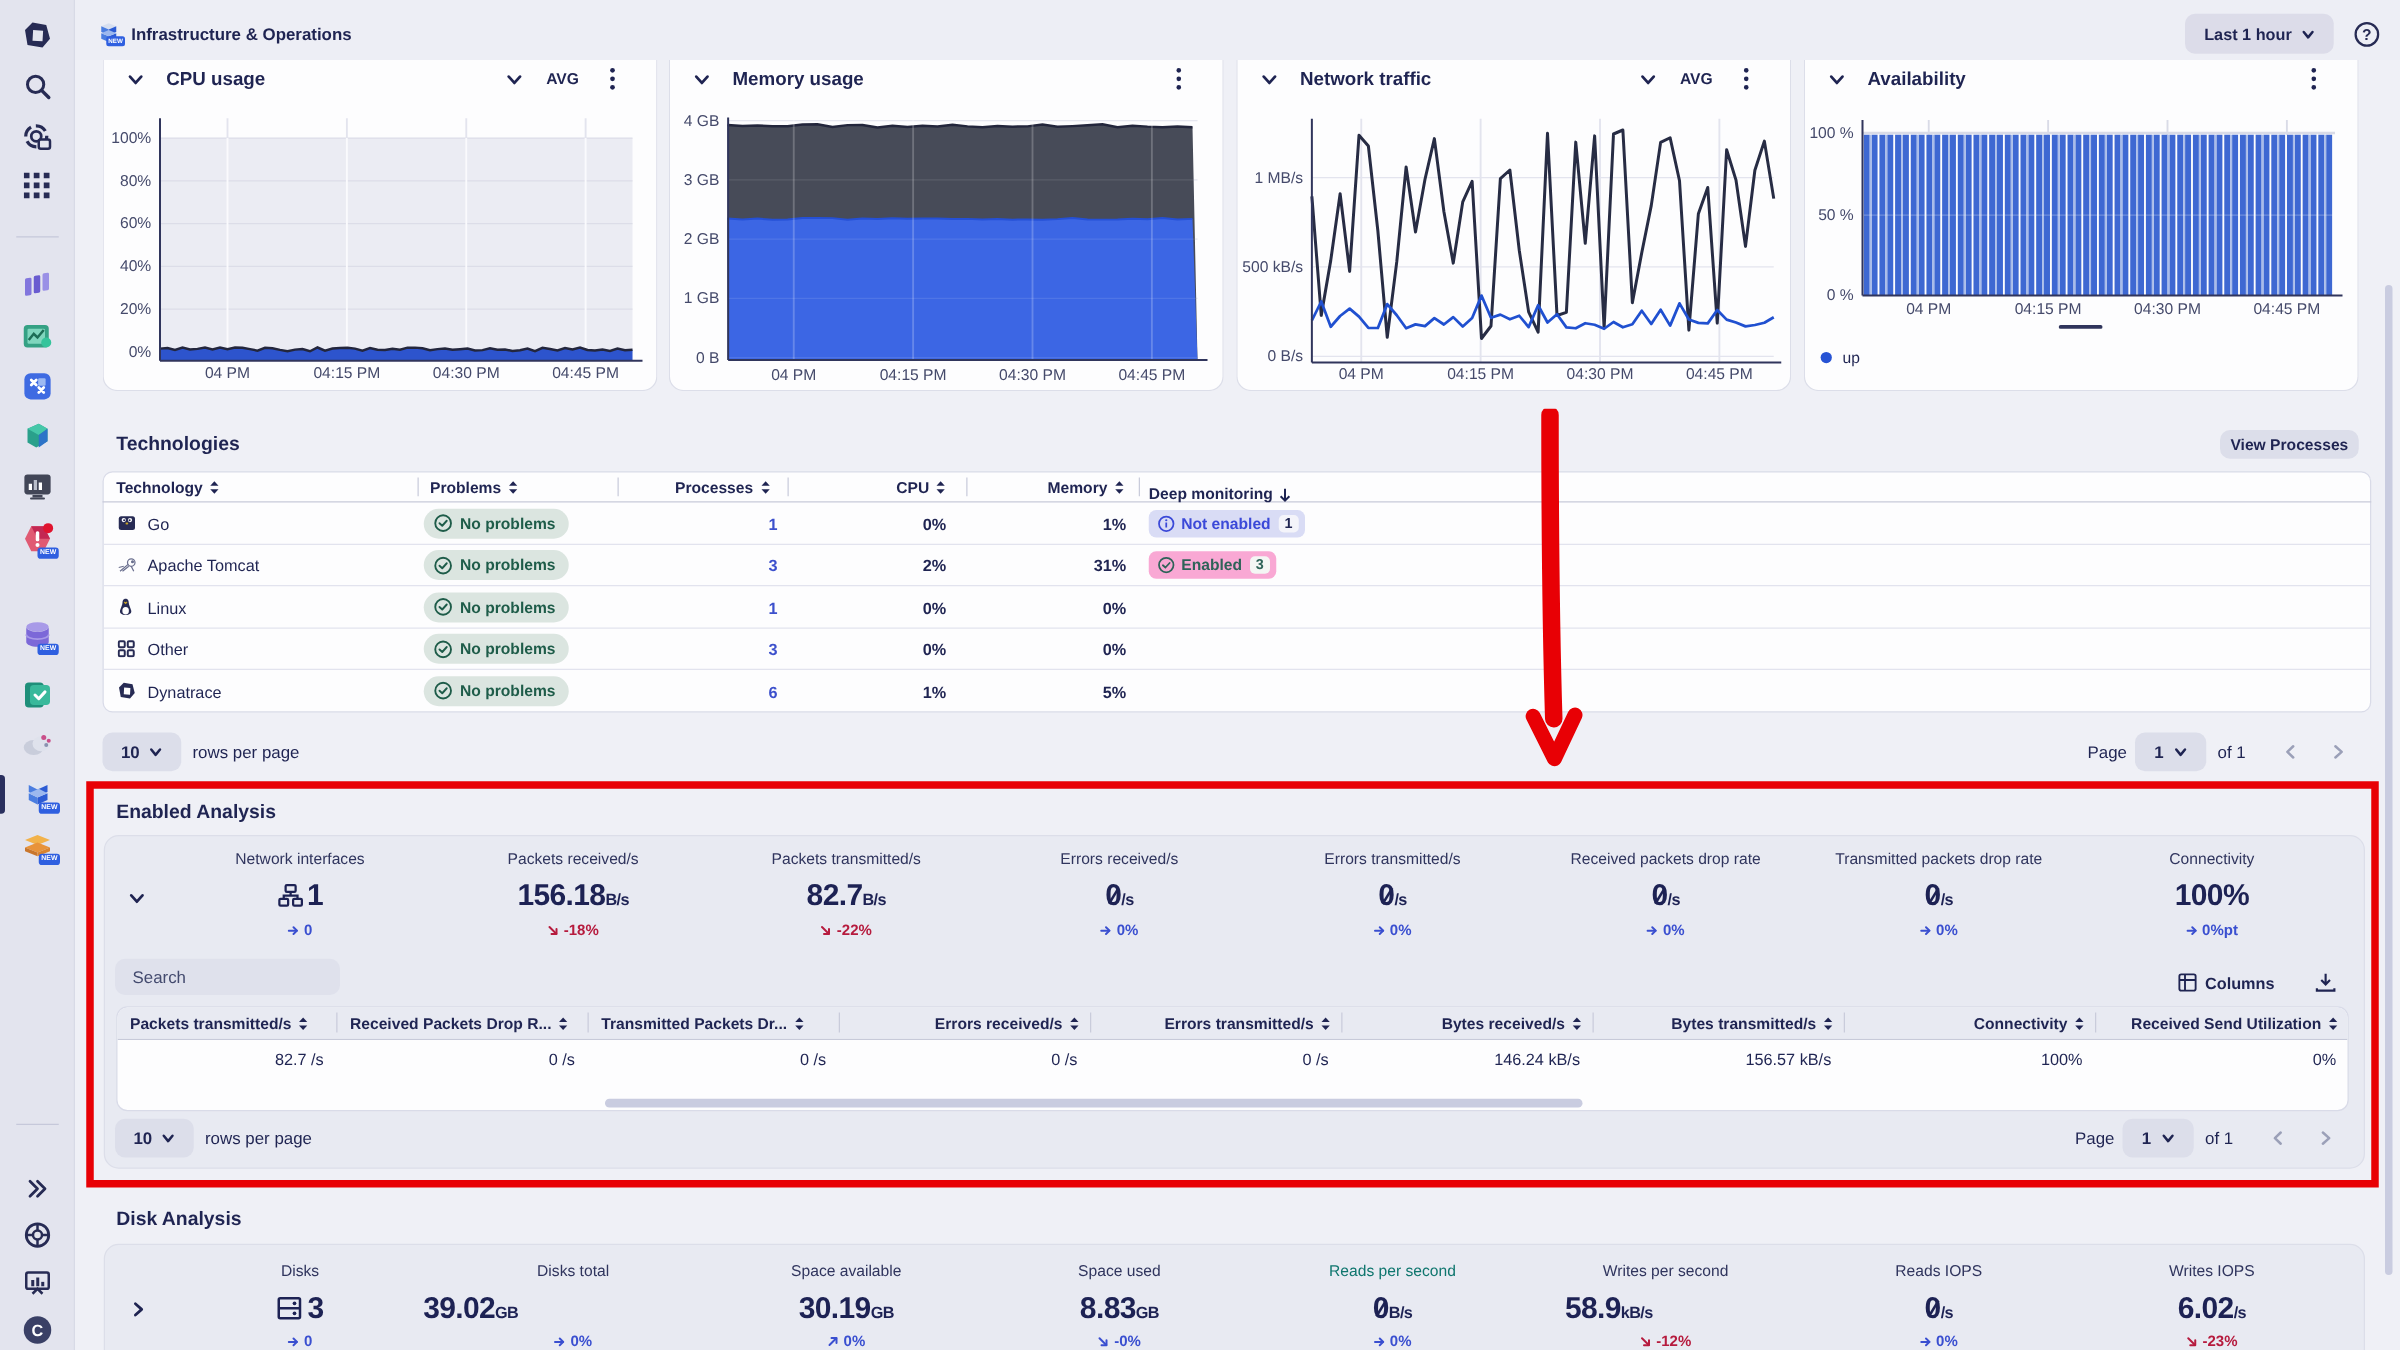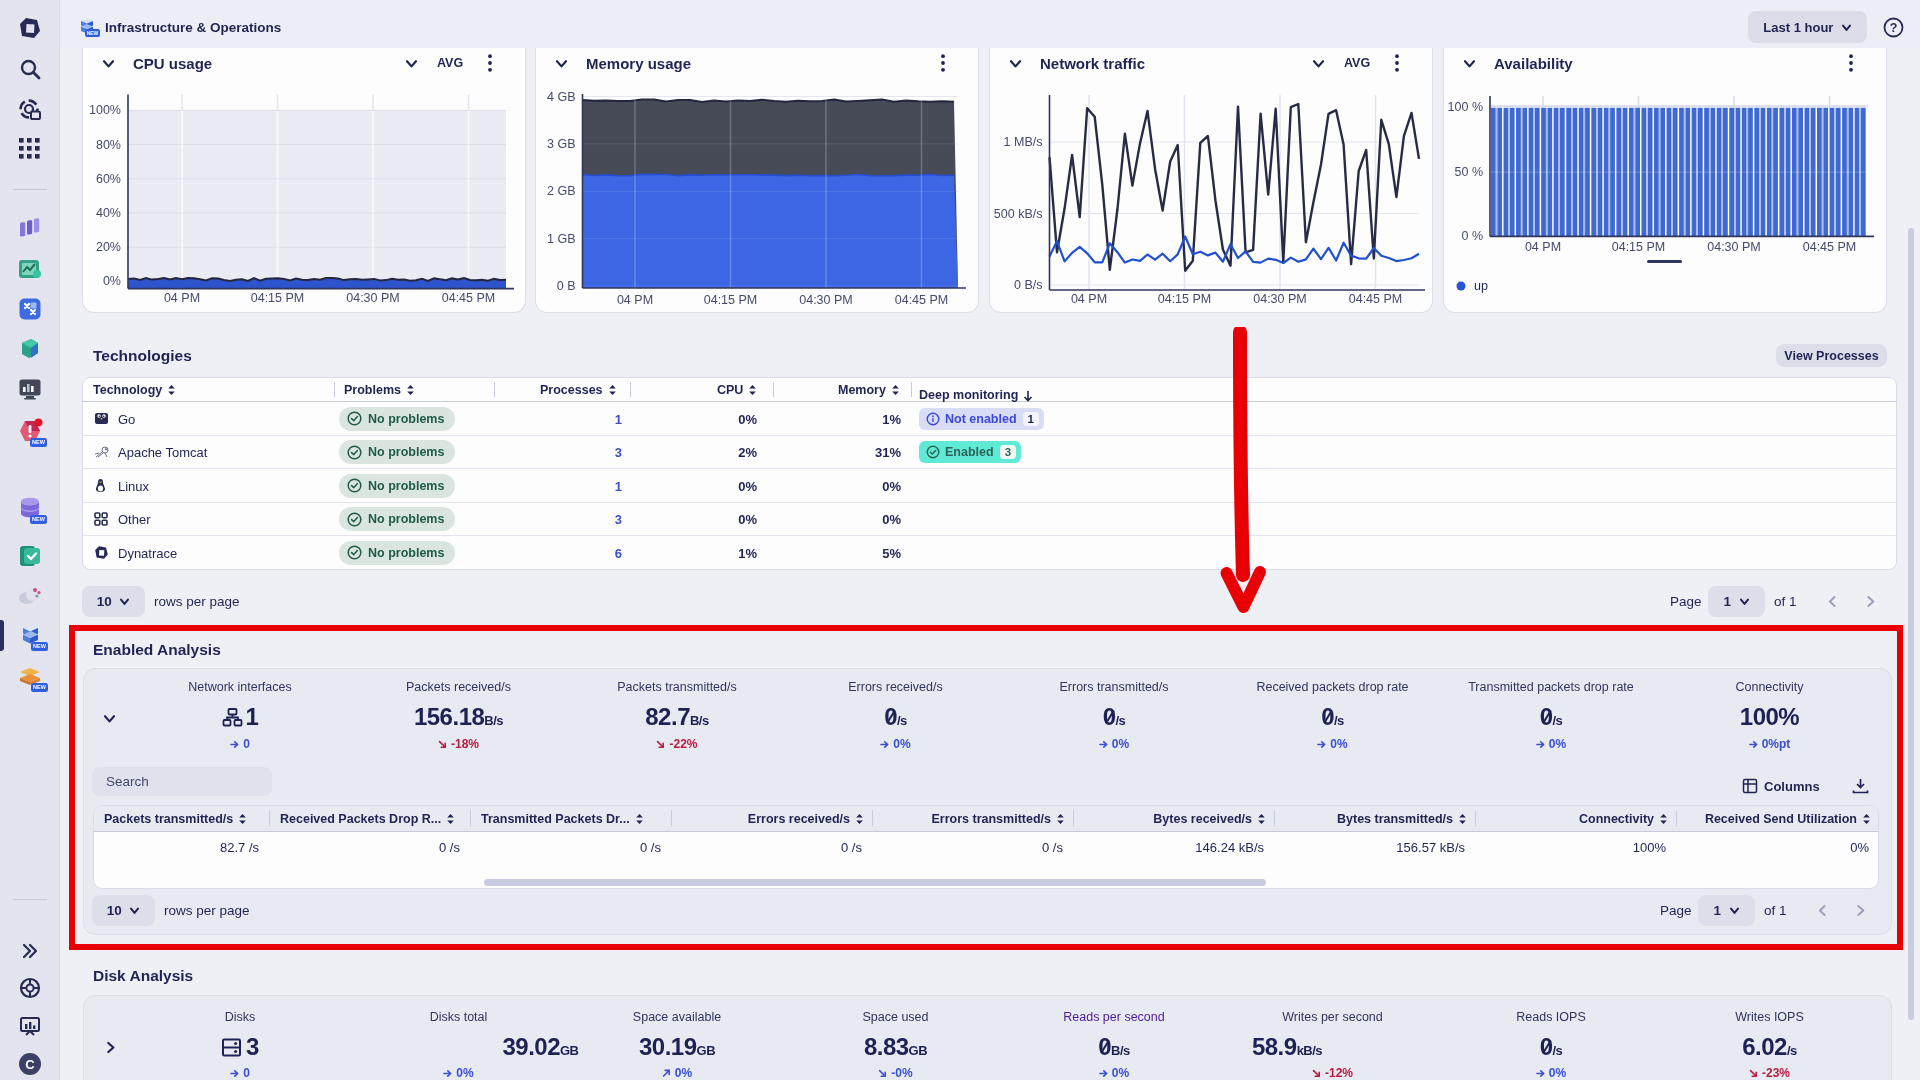--- a/index.html
+++ b/index.html
@@ -512,21 +512,21 @@
     </svg>
   </div>
 <div class="abs" style="left:118px;top:445px;font-size:13px;color:#1f2452">Apache Tomcat</div>
 <div class="abs" style="left:339px;top:440px;width:116px;height:24px;background:#dbe5e0;border-radius:12px;display:flex;align-items:center;font-size:12.5px;font-weight:bold;color:#1e5c49"><svg width="15" height="15" viewBox="0 0 15 15" style="margin:0 6px 0 8px">
       <circle cx="7.5" cy="7.5" r="6.3" fill="none" stroke="#1e5c49" stroke-width="1.5"></circle>
       <path d="M4.6 7.6 L6.8 9.6 L10.4 5.6" stroke="#1e5c49" stroke-width="1.5" fill="none" stroke-linecap="round" stroke-linejoin="round"></path>
     </svg>No problems</div>
 <div class="abs" style="left:530px;top:445px;width:92px;text-align:right;font-size:13px;font-weight:bold;color:#3c50cc">3</div>
 <div class="abs" style="left:680px;top:445px;width:77px;text-align:right;font-size:13px;font-weight:bold">2%</div>
 <div class="abs" style="left:824px;top:445px;width:77px;text-align:right;font-size:13px;font-weight:bold">31%</div>
-<div class="abs" style="left:919px;top:441px;height:22px;background:#5eead4;border-radius:6px;display:flex;align-items:center;font-size:12.5px;font-weight:bold;color:#2e6358;padding:0 5px 0 7px">
+<div class="abs" style="left:919px;top:441px;height:22px;background:#f9a8d4;border-radius:6px;display:flex;align-items:center;font-size:12.5px;font-weight:bold;color:#2e6358;padding:0 5px 0 7px">
 <svg width="14" height="14" viewBox="0 0 14 14" style="margin-right:5px">
       <circle cx="7" cy="7" r="5.8" fill="none" stroke="#2e6358" stroke-width="1.4"></circle>
       <path d="M4.3 7.2 L6.3 9 L9.7 5.4" stroke="#2e6358" stroke-width="1.4" fill="none" stroke-linecap="round"></path>
     </svg>
 Enabled<span style="background:#f4f6f4;border-radius:4px;margin-left:6px;padding:1px 5px;color:#2e6358;font-size:11.5px">3</span></div>
 <div class="abs" style="left:83px;top:468px;width:1813px;height:1px;background:#e2e3ee"></div>
 <div class="abs" style="left:94px;top:478.0px">
     <svg width="13" height="15" viewBox="0 0 13 15">
       <path d="M6.5 1 C4.5 1 4 2.8 4 4.2 C4 6 2.5 8.5 2 10.5 C1.6 12.4 3.5 14 6.5 14 C9.5 14 11.4 12.4 11 10.5 C10.5 8.5 9 6 9 4.2 C9 2.8 8.5 1 6.5 1 Z" fill="#272b54"></path>
       <ellipse cx="6.5" cy="10.5" rx="2.6" ry="3" fill="#fff"></ellipse>
@@ -762,38 +762,38 @@
         <path d="M2 10.5 H19"></path>
       </g>
       <circle cx="14.6" cy="6.6" r="1.5" fill="#1d2254"></circle>
       <circle cx="14.6" cy="14.6" r="1.5" fill="#1d2254"></circle>
     </svg>3</div>
 <div class="abs" style="left:120px;top:1066px;width:240px;display:flex;align-items:center;justify-content:center;font-size:12px;font-weight:bold;color:#3a4fd0"><svg width="9" height="9" viewBox="0 0 9 9" style="margin-right:4px" fill="none" stroke="#3a4fd0" stroke-linecap="round" stroke-linejoin="round">
       <path d="M1 4.5 H7.4" stroke-width="1.6"></path>
       <path d="M4.8 1.8 L7.6 4.5 L4.8 7.2" stroke-width="1.6"></path>
     </svg>0</div>
 <div class="abs" style="left:338.5px;top:1010px;width:240px;text-align:center;font-size:12.5px;color:#30355e">Disks total</div>
-<div class="abs" style="left:338.5px;top:1033px;width:240px;text-align:right;font-size:24px;font-weight:bold;color:#1d2254;letter-spacing:-0.5px;white-space:nowrap">39.02<span style="font-size:13px">GB</span></div>
+<div class="abs" style="left:338.5px;top:1033px;width:240px;text-align:left;font-size:24px;font-weight:bold;color:#1d2254;letter-spacing:-0.5px;white-space:nowrap">39.02<span style="font-size:13px">GB</span></div>
 <div class="abs" style="left:338.5px;top:1066px;width:240px;display:flex;align-items:center;justify-content:center;font-size:12px;font-weight:bold;color:#3a4fd0"><svg width="9" height="9" viewBox="0 0 9 9" style="margin-right:4px" fill="none" stroke="#3a4fd0" stroke-linecap="round" stroke-linejoin="round">
       <path d="M1 4.5 H7.4" stroke-width="1.6"></path>
       <path d="M4.8 1.8 L7.6 4.5 L4.8 7.2" stroke-width="1.6"></path>
     </svg>0%</div>
 <div class="abs" style="left:557px;top:1010px;width:240px;text-align:center;font-size:12.5px;color:#30355e">Space available</div>
 <div class="abs" style="left:557px;top:1033px;width:240px;text-align:center;font-size:24px;font-weight:bold;color:#1d2254;letter-spacing:-0.5px;white-space:nowrap">30.19<span style="font-size:13px">GB</span></div>
 <div class="abs" style="left:557px;top:1066px;width:240px;display:flex;align-items:center;justify-content:center;font-size:12px;font-weight:bold;color:#3a4fd0"><svg width="9" height="9" viewBox="0 0 9 9" style="margin-right:4px" fill="none" stroke="#3a4fd0" stroke-linecap="round" stroke-linejoin="round">
       <path d="M1.6 7 L7 1.6" stroke-width="1.6"></path>
       <path d="M3.2 1.4 L7.2 1.4 L7.2 5.4" stroke-width="1.6"></path>
     </svg>0%</div>
 <div class="abs" style="left:775.5px;top:1010px;width:240px;text-align:center;font-size:12.5px;color:#30355e">Space used</div>
 <div class="abs" style="left:775.5px;top:1033px;width:240px;text-align:center;font-size:24px;font-weight:bold;color:#1d2254;letter-spacing:-0.5px;white-space:nowrap">8.83<span style="font-size:13px">GB</span></div>
 <div class="abs" style="left:775.5px;top:1066px;width:240px;display:flex;align-items:center;justify-content:center;font-size:12px;font-weight:bold;color:#3a4fd0"><svg width="9" height="9" viewBox="0 0 9 9" style="margin-right:4px" fill="none" stroke="#3a4fd0" stroke-linecap="round" stroke-linejoin="round">
       <path d="M1.6 1.6 L7 7" stroke-width="1.6"></path>
       <path d="M7.2 3.2 L7.2 7.2 L3.2 7.2" stroke-width="1.6"></path>
     </svg>-0%</div>
-<div class="abs" style="left:994px;top:1010px;width:240px;text-align:center;font-size:12.5px;color:#4c1d95">Reads per second</div>
+<div class="abs" style="left:994px;top:1010px;width:240px;text-align:center;font-size:12.5px;color:#0f766e">Reads per second</div>
 <div class="abs" style="left:994px;top:1033px;width:240px;text-align:center;font-size:24px;font-weight:bold;color:#1d2254;letter-spacing:-0.5px;white-space:nowrap"><span style="position:relative;display:inline-block">0<svg style="position:absolute;left:0;top:0" width="14" height="28" viewBox="0 0 14 28">
         <line x1="3.2" y1="20" x2="10.8" y2="7.5" stroke="#1d2254" stroke-width="2"></line>
       </svg></span><span style="font-size:13px">B/s</span></div>
 <div class="abs" style="left:994px;top:1066px;width:240px;display:flex;align-items:center;justify-content:center;font-size:12px;font-weight:bold;color:#3a4fd0"><svg width="9" height="9" viewBox="0 0 9 9" style="margin-right:4px" fill="none" stroke="#3a4fd0" stroke-linecap="round" stroke-linejoin="round">
       <path d="M1 4.5 H7.4" stroke-width="1.6"></path>
       <path d="M4.8 1.8 L7.6 4.5 L4.8 7.2" stroke-width="1.6"></path>
     </svg>0%</div>
 <div class="abs" style="left:1212.5px;top:1010px;width:240px;text-align:center;font-size:12.5px;color:#30355e">Writes per second</div>
 <div class="abs" style="left:1167px;top:1033px;width:240px;text-align:center;font-size:24px;font-weight:bold;color:#1d2254;letter-spacing:-0.5px;white-space:nowrap">58.9<span style="font-size:13px">kB/s</span></div>
 <div class="abs" style="left:1212.5px;top:1066px;width:240px;display:flex;align-items:center;justify-content:center;font-size:12px;font-weight:bold;color:#b61b3e"><svg width="9" height="9" viewBox="0 0 9 9" style="margin-right:4px" fill="none" stroke="#b61b3e" stroke-linecap="round" stroke-linejoin="round">

